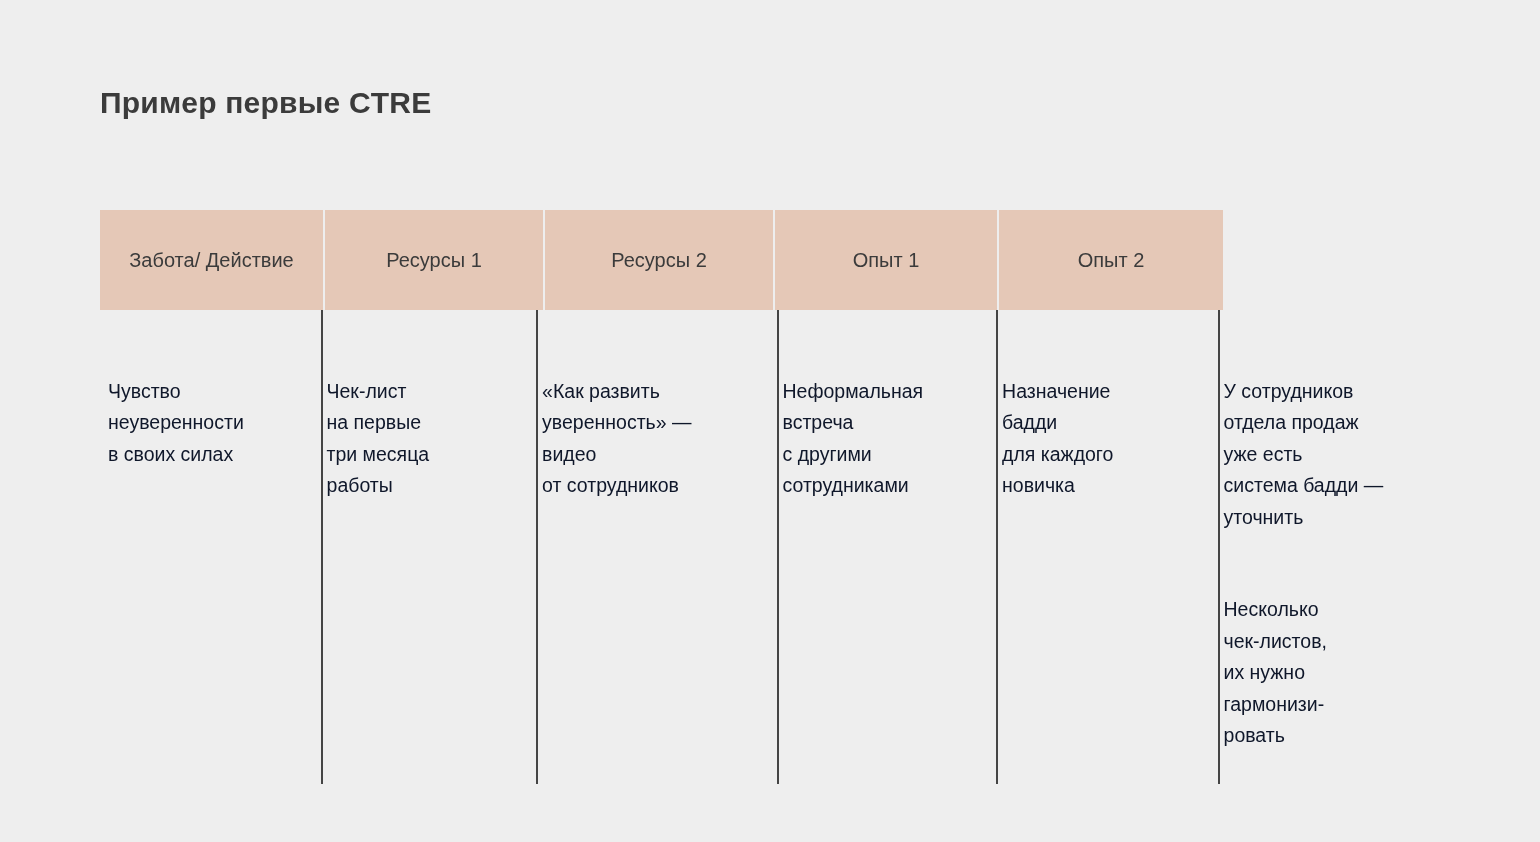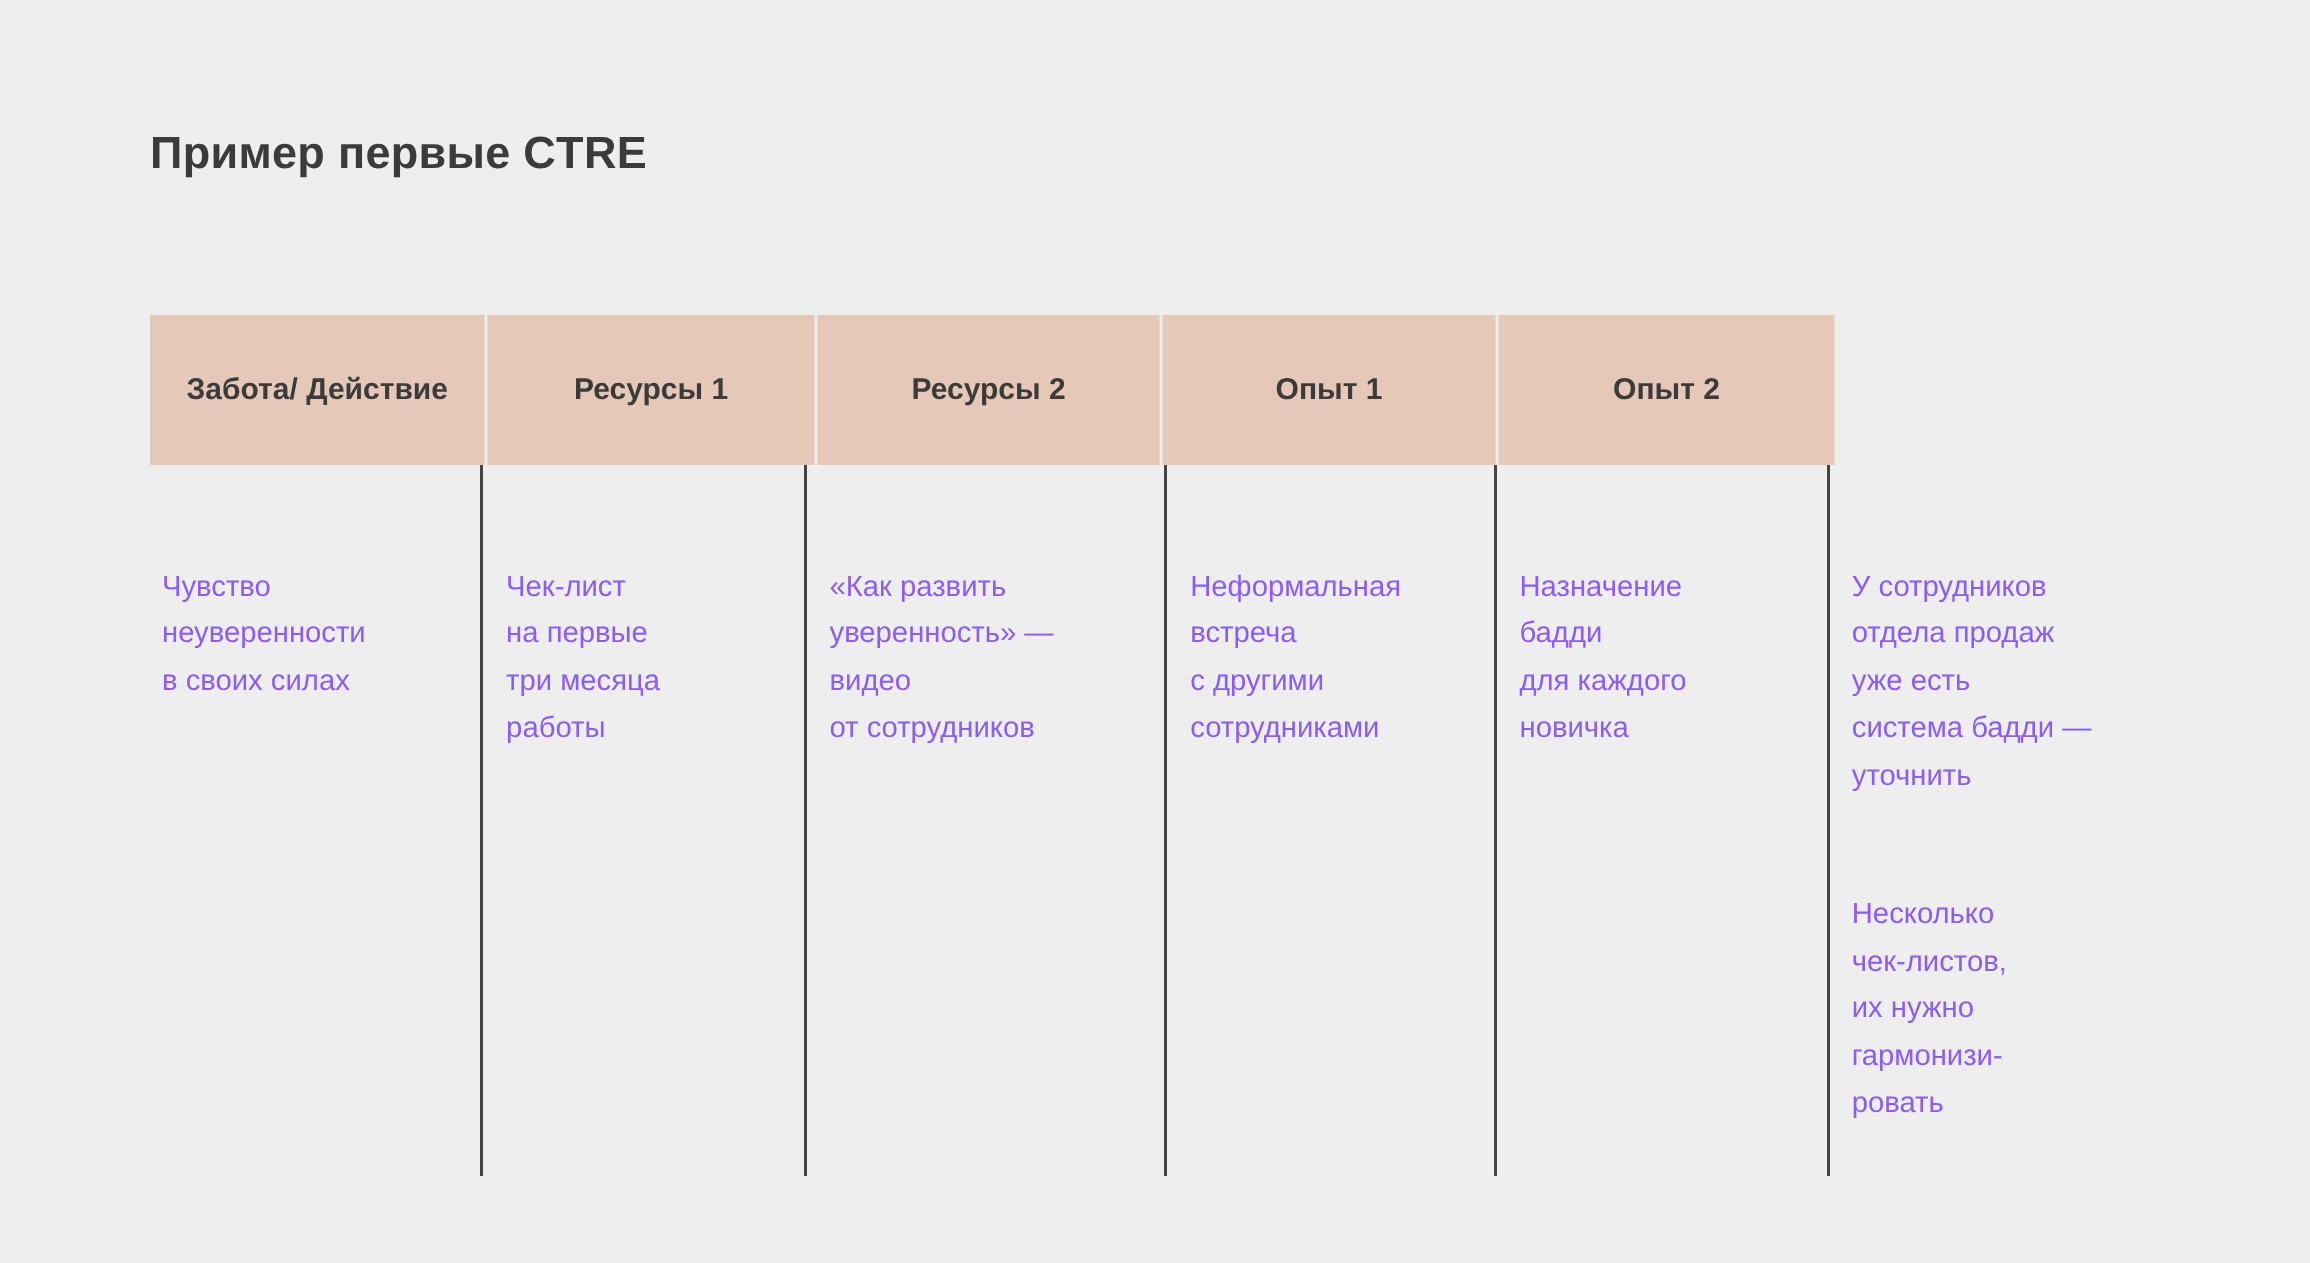--- a/index.html
+++ b/index.html
@@ -44,46 +44,46 @@
     height: 100px;
     background: transparent;
   }
   .hcell {
     background: #e5c8b7;
     display: flex;
     align-items: center;
     justify-content: center;
     text-align: center;
     font-size: 20px;
-    font-weight: bold;
+    font-weight: normal;
     color: #3b3b3b;
     line-height: 1.35;
     box-sizing: border-box;
     padding: 0 18px;
   }
   .hcell + .hcell {
     margin-left: 2px;
   }
 
   
   .matrix-body {
     display: flex;
     min-height: 429px;
   }
   .bcell {
     box-sizing: border-box;
     font-size: 19.5px;
     line-height: 1.62;
-    color: #8b5cf6;
+    color: #0f172a;
     padding: 34px 10px 0 8px;
     white-space: pre-line;
   }
   .bcell + .bcell {
     border-left: 2px solid #444444;
-    padding-left: 15px;
+    padding-left: 4px;
   }
   .bcell p {
     margin: 0 0 29px 0;
   }
   .bcell p:last-child {
     margin-bottom: 0;
   }
 
   
   .col-0 { width: 223px; }

